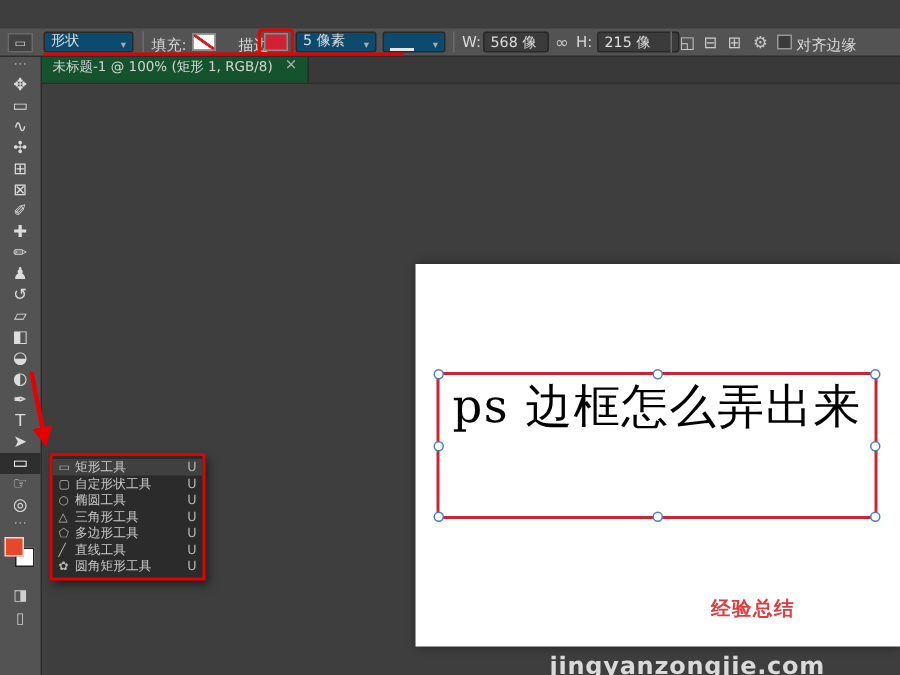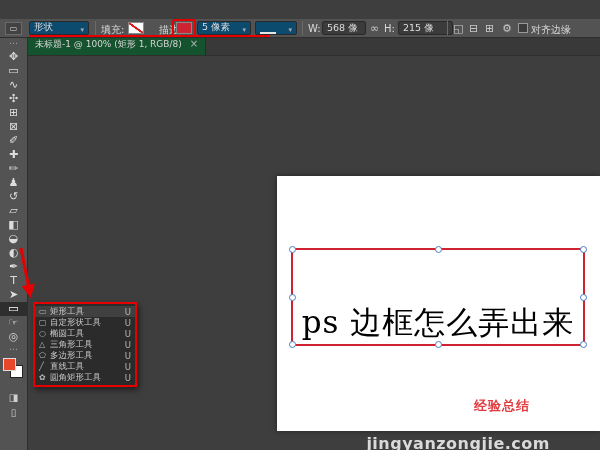--- a/index.html
+++ b/index.html
@@ -54,21 +54,21 @@
   .swatches{position:relative;height:34px;}
   .sw-bg{position:absolute;left:10px;top:9px;width:13px;height:13px;background:#fff;border:1px solid #222;box-sizing:border-box;}
   .sw-fg{position:absolute;left:3px;top:2px;width:13px;height:13px;background:#e8472b;border:1px solid #ddd;box-sizing:border-box;}
   .tb-mask,.tb-screen{height:15px;line-height:15px;text-align:center;font-size:10px;color:#cfcfcf;}
 
   
   .canvas{position:absolute;left:28px;top:56px;width:572px;height:394px;background:#3e3e3e;}
   .document{position:absolute;left:249px;top:120px;width:323px;height:255px;background:#fff;
             box-shadow:0 0 6px rgba(0,0,0,.45);}
   .shape-rect{position:absolute;left:14px;top:72px;width:290px;height:94px;border:2px solid #cf2233;
-              display:flex;align-items:flex-end;justify-content:center;}
+              display:flex;align-items:flex-start;justify-content:center;}
   .shape-text{font-family:"DejaVu Serif","Liberation Serif",serif;font-size:31px;color:#000;
               letter-spacing:1px;white-space:nowrap;}
   .handle{position:absolute;width:7px;height:7px;border-radius:50%;background:#fff;
           border:1px solid #4a7fc1;box-sizing:border-box;}
   .wm-title{position:absolute;right:70px;bottom:16px;font-size:13px;font-weight:bold;color:#e23b3e;letter-spacing:1px;}
   .wm-url{position:absolute;right:50px;top:378px;font-size:16px;font-weight:bold;color:#dadada;letter-spacing:.5px;}
 
   
   .tool-popup{position:absolute;left:33px;top:302px;width:104px;background:#2b2b2b;
               border:2px solid #e60000;padding:2px 0;box-sizing:border-box;

